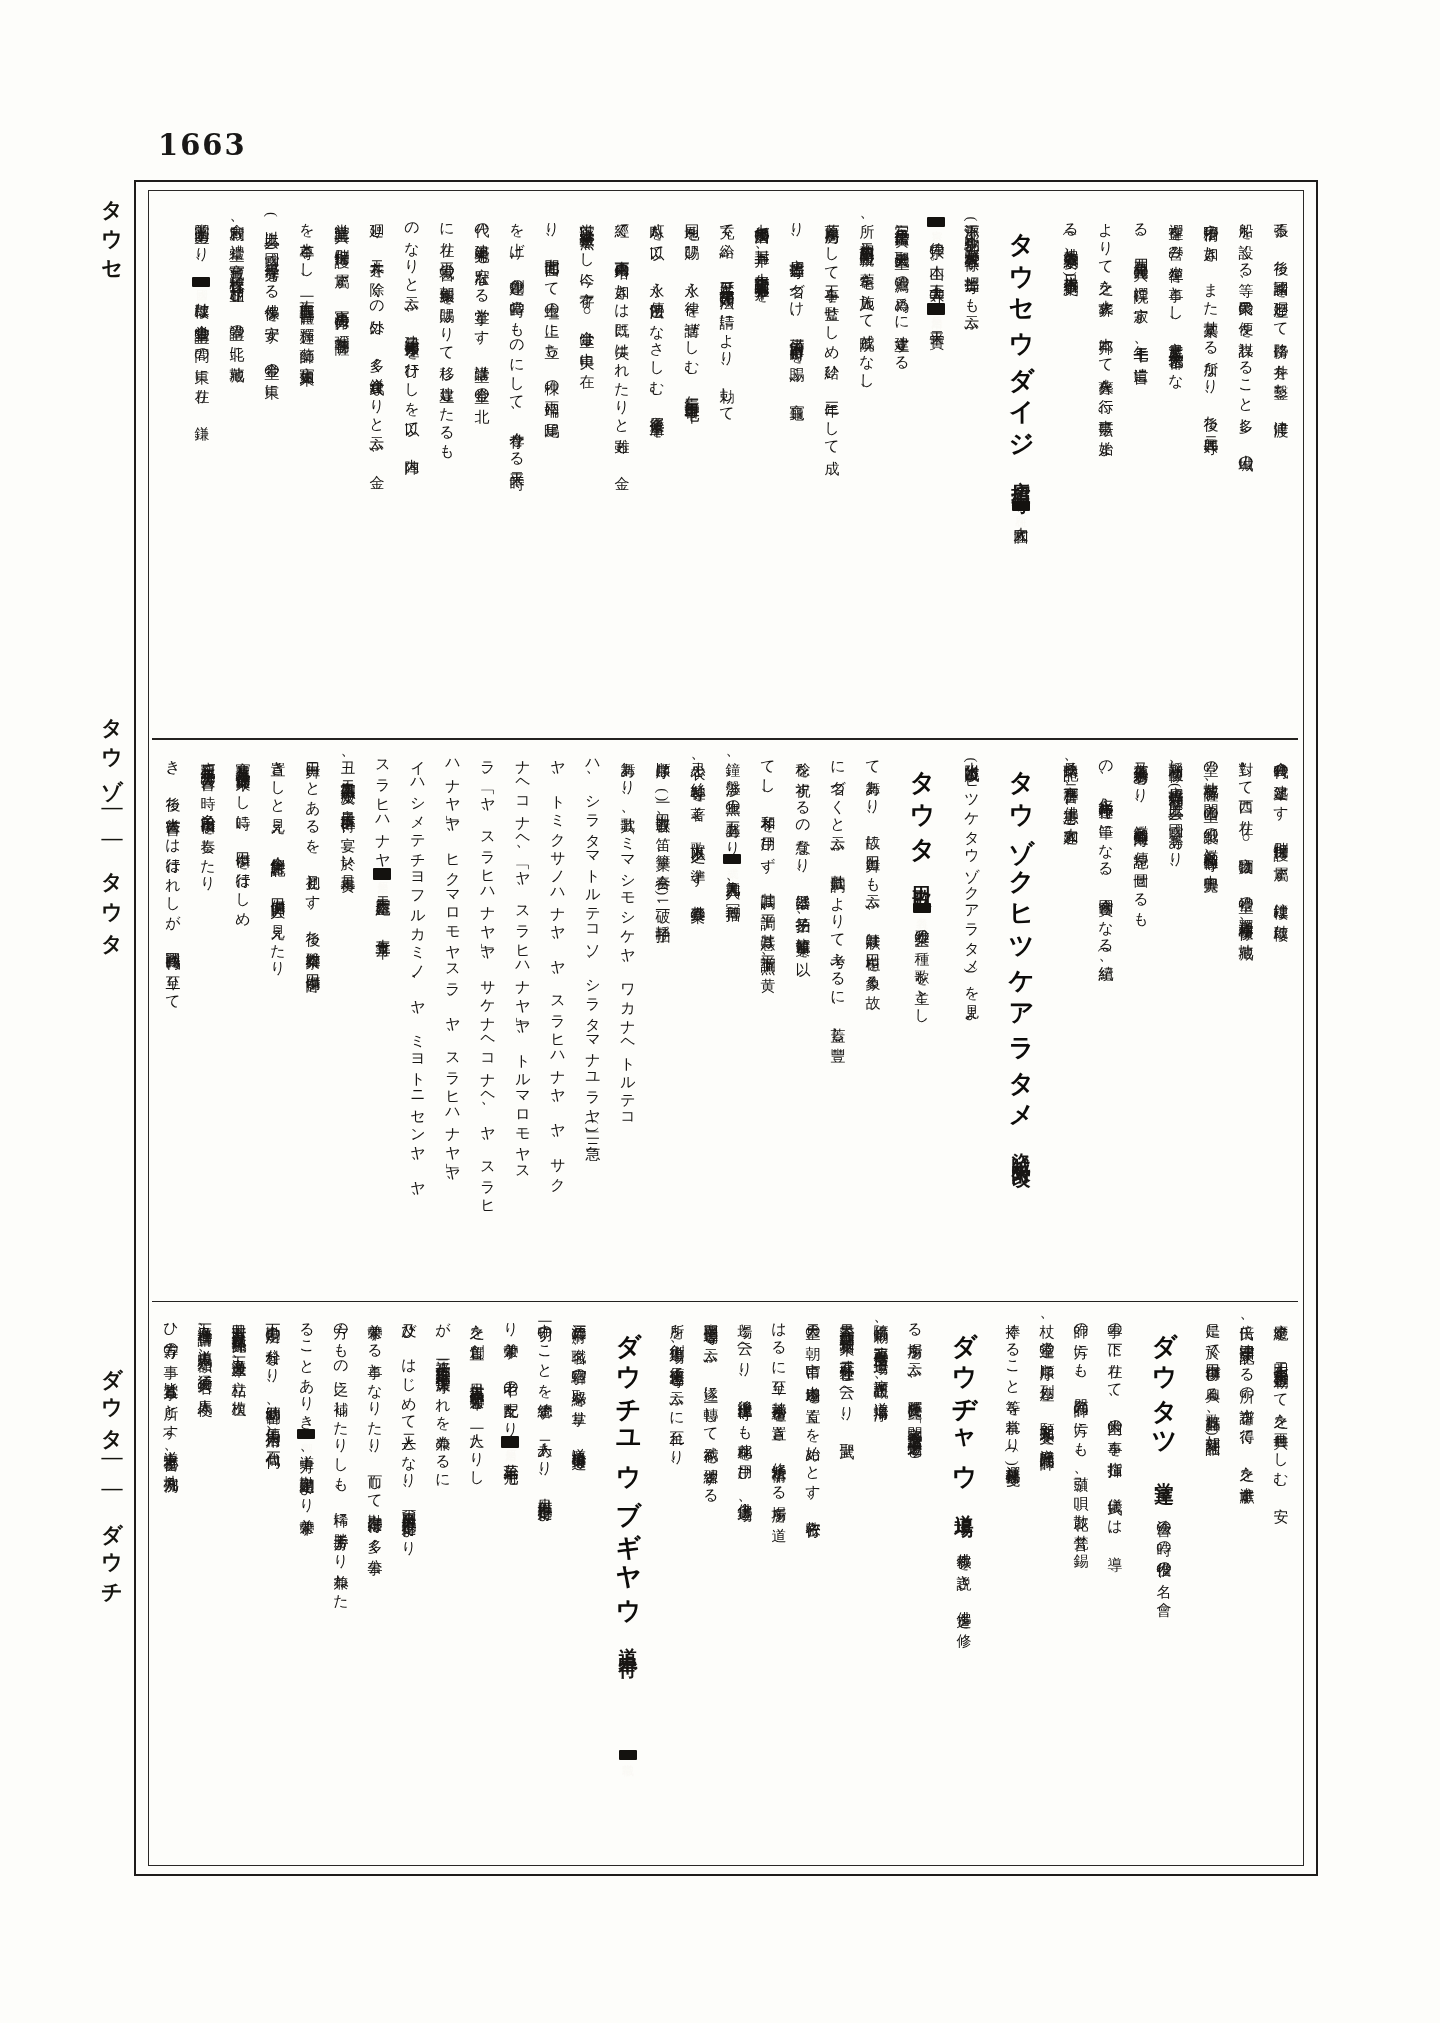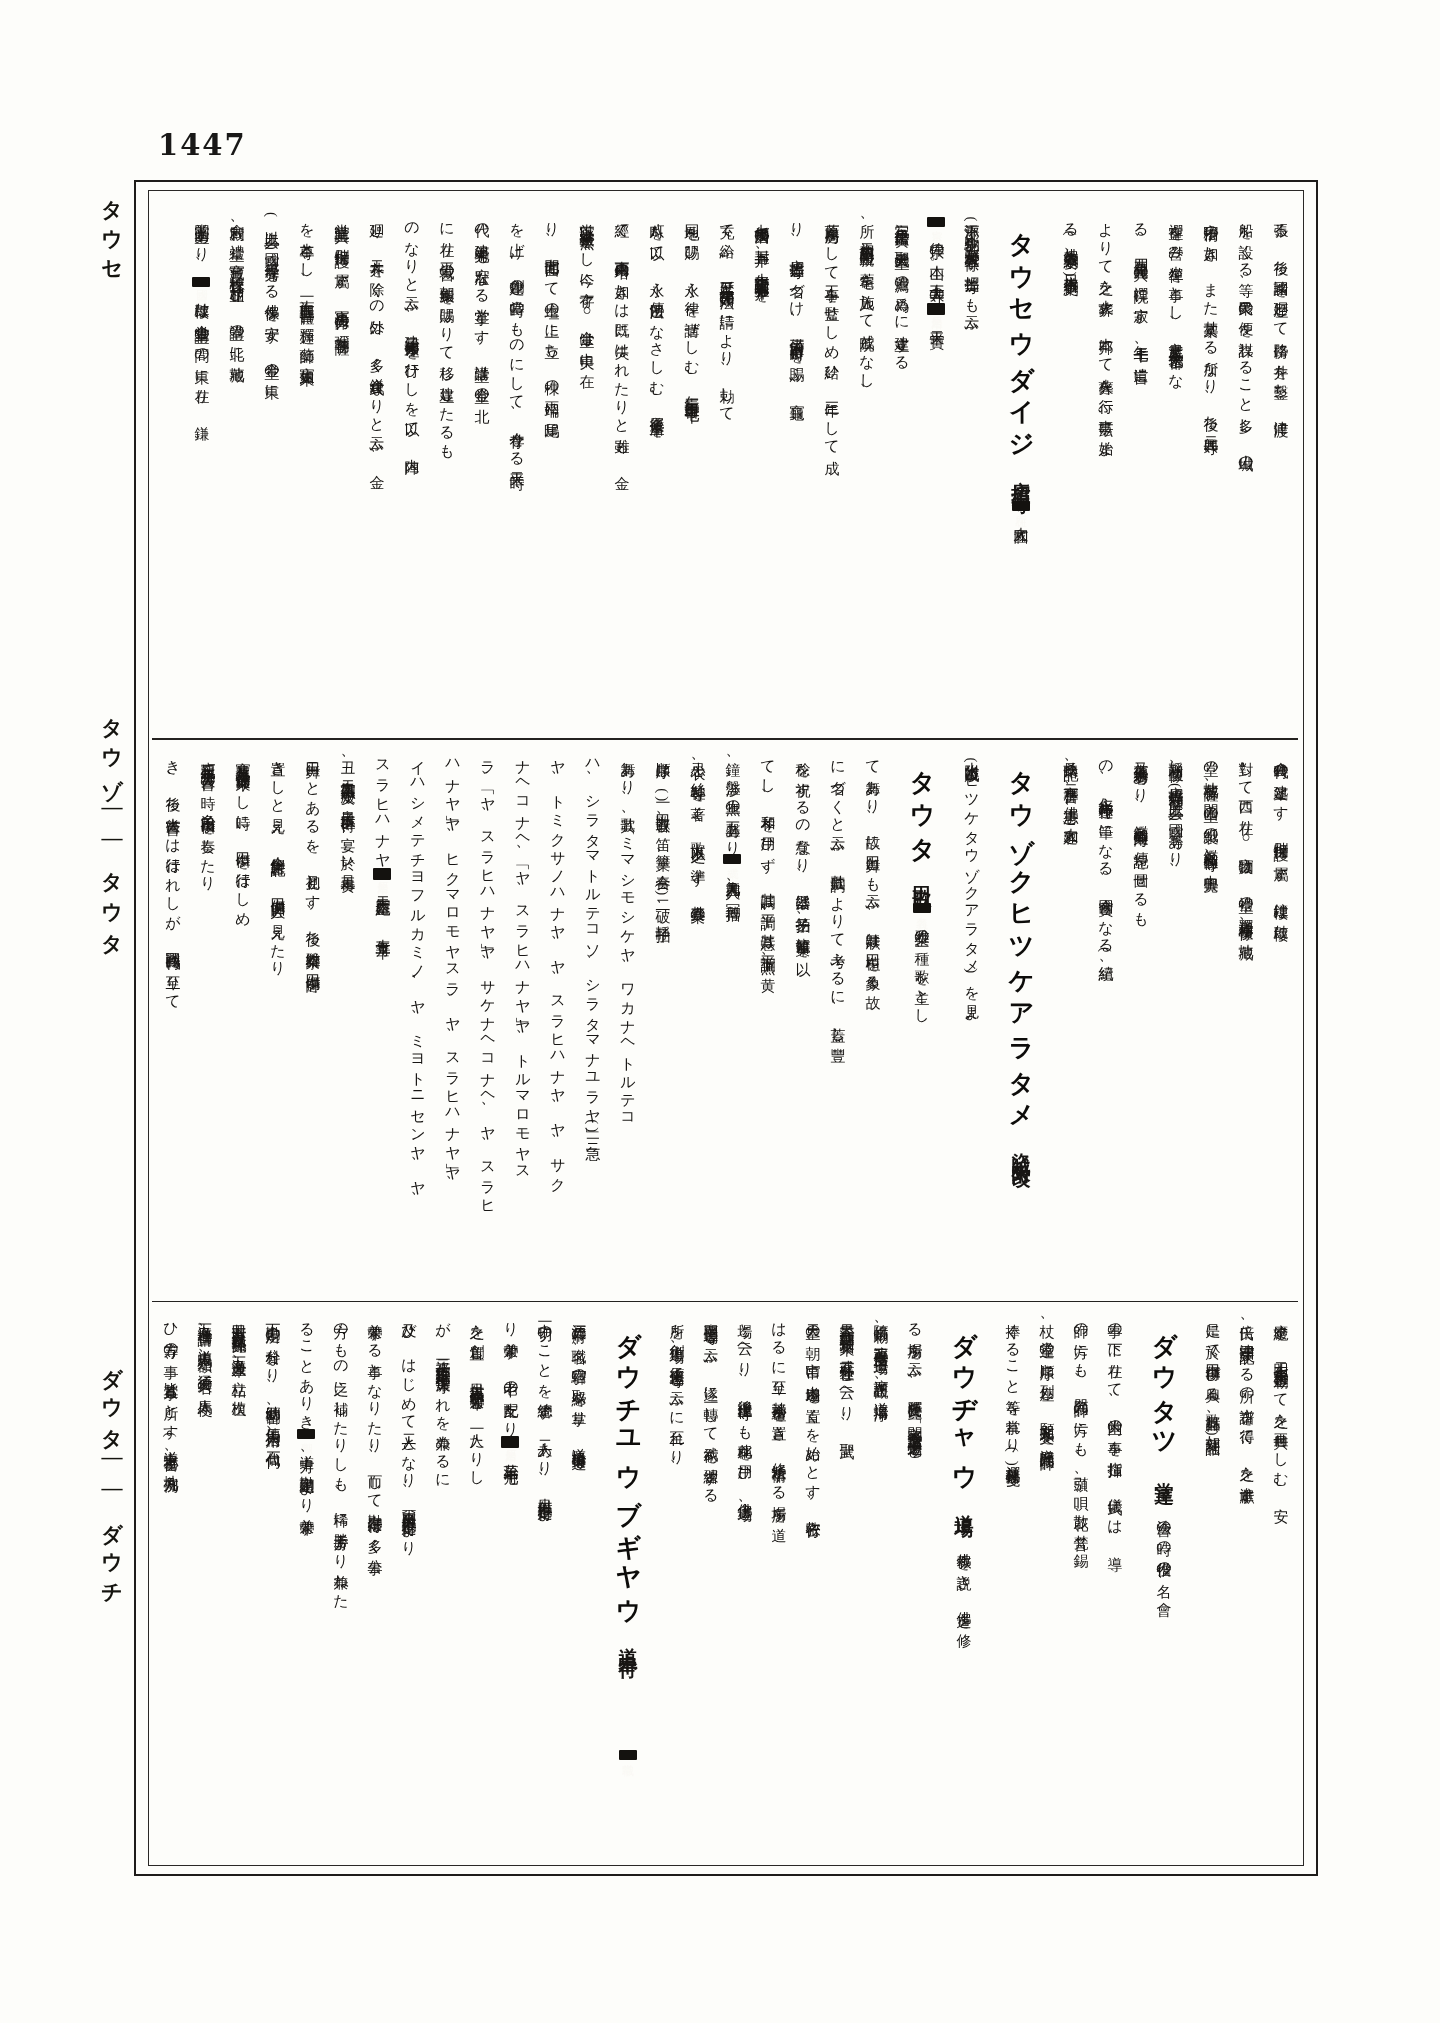--- a/index.html
+++ b/index.html
@@ -62,21 +62,21 @@
   .tag{
     display:inline-block;background:#14120f;color:#faf9f5;
     font-size:11.5px;line-height:1.18;letter-spacing:1px;
     padding:4px 2px;margin:5px 0 4px 0;border-radius:1px;
   }
   .hw .tag{font-size:12px;}
 </style>
 </head>
 <body>
 
-<div class="page-number">1447</div>
+<div class="page-number">1663</div>
 
 <div class="frame-outer"></div>
 <div class="frame-inner"></div>
 <div class="band-sep sep-1"></div>
 <div class="band-sep sep-2"></div>
 
 <div class="margin-label ml-top">タウセ</div>
 <div class="margin-label ml-middle">タウゾ——タウタ</div>
 <div class="margin-label ml-bottom">ダウタ——ダウチ</div>
 

